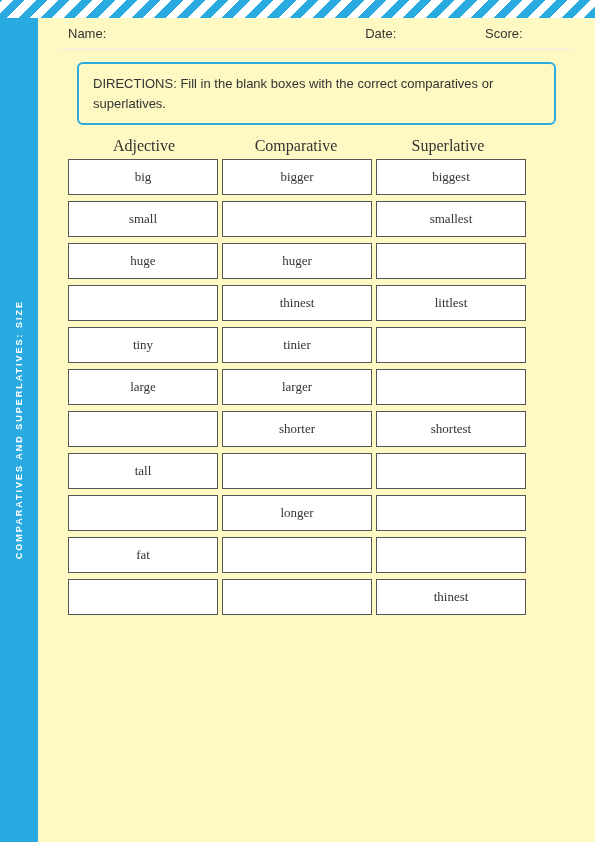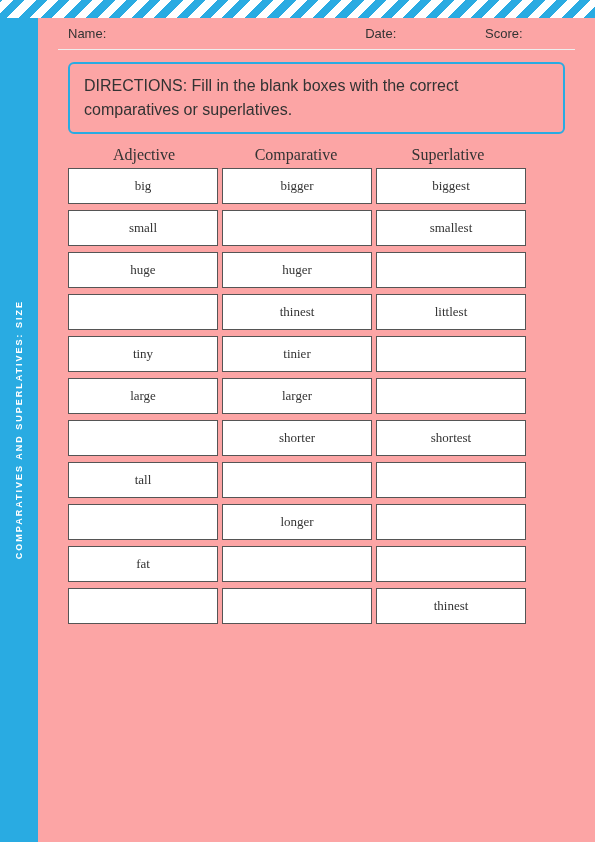--- a/index.html
+++ b/index.html
@@ -51,21 +51,21 @@
       white-space: nowrap;
     }
 
     
     .main-content {
       position: absolute;
       left: 38px;
       top: 18px;
       width: 557px;
       height: 824px;
-      background: #fca5a5;
+      background: #fef9c3;
       padding: 0 20px;
     }
 
     
     .header-row {
       display: flex;
       align-items: center;
       padding: 8px 10px;
       border-bottom: 1px solid #eee;
       font-family: Arial, sans-serif;
@@ -75,23 +75,23 @@
 
     .header-name { flex: 1; }
     .header-date { flex: 1; text-align: center; }
     .header-score { flex: 0 0 80px; text-align: left; }
 
     
     .directions-box {
       border: 2px solid #29abe2;
       border-radius: 6px;
       padding: 10px 14px;
-      margin: 12px 10px;
+      margin: 12px 19px;
       font-family: Arial, sans-serif;
-      font-size: 16px;
+      font-size: 13px;
       color: #333;
       line-height: 1.5;
     }
 
     
     .col-headers {
       display: flex;
       margin: 10px 10px 4px 10px;
       font-family: Georgia, serif;
       font-size: 16px;

